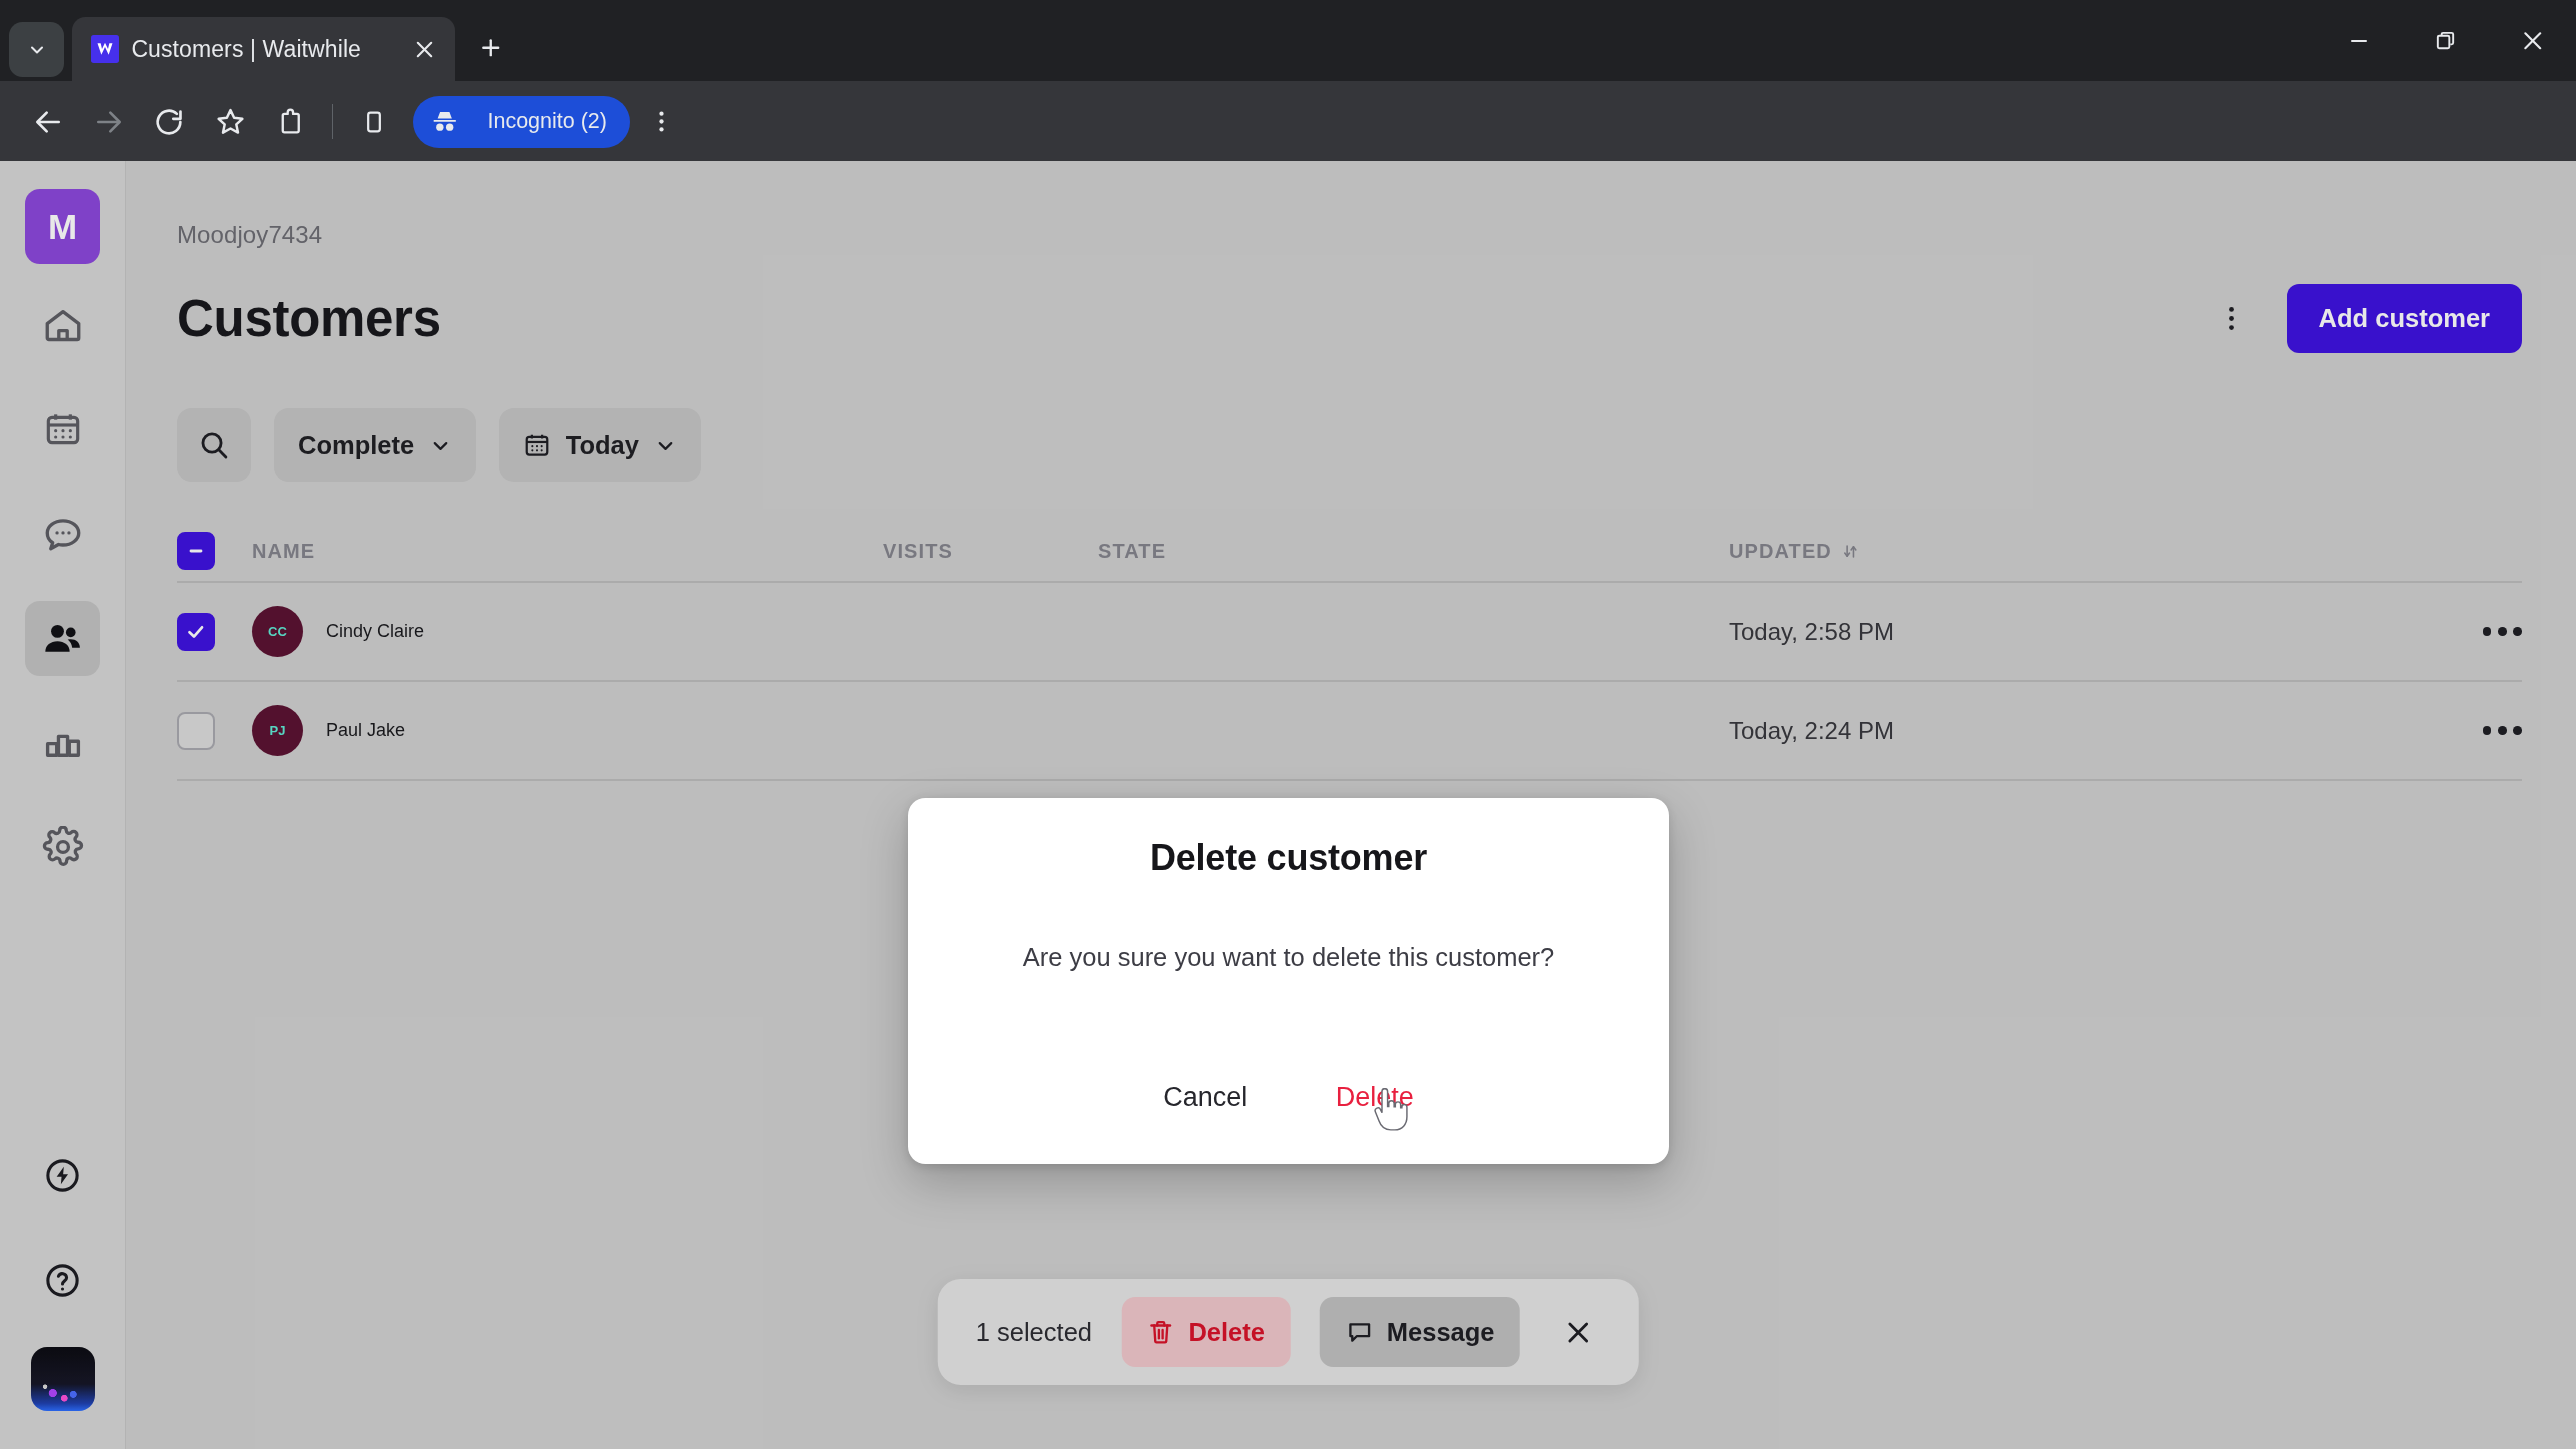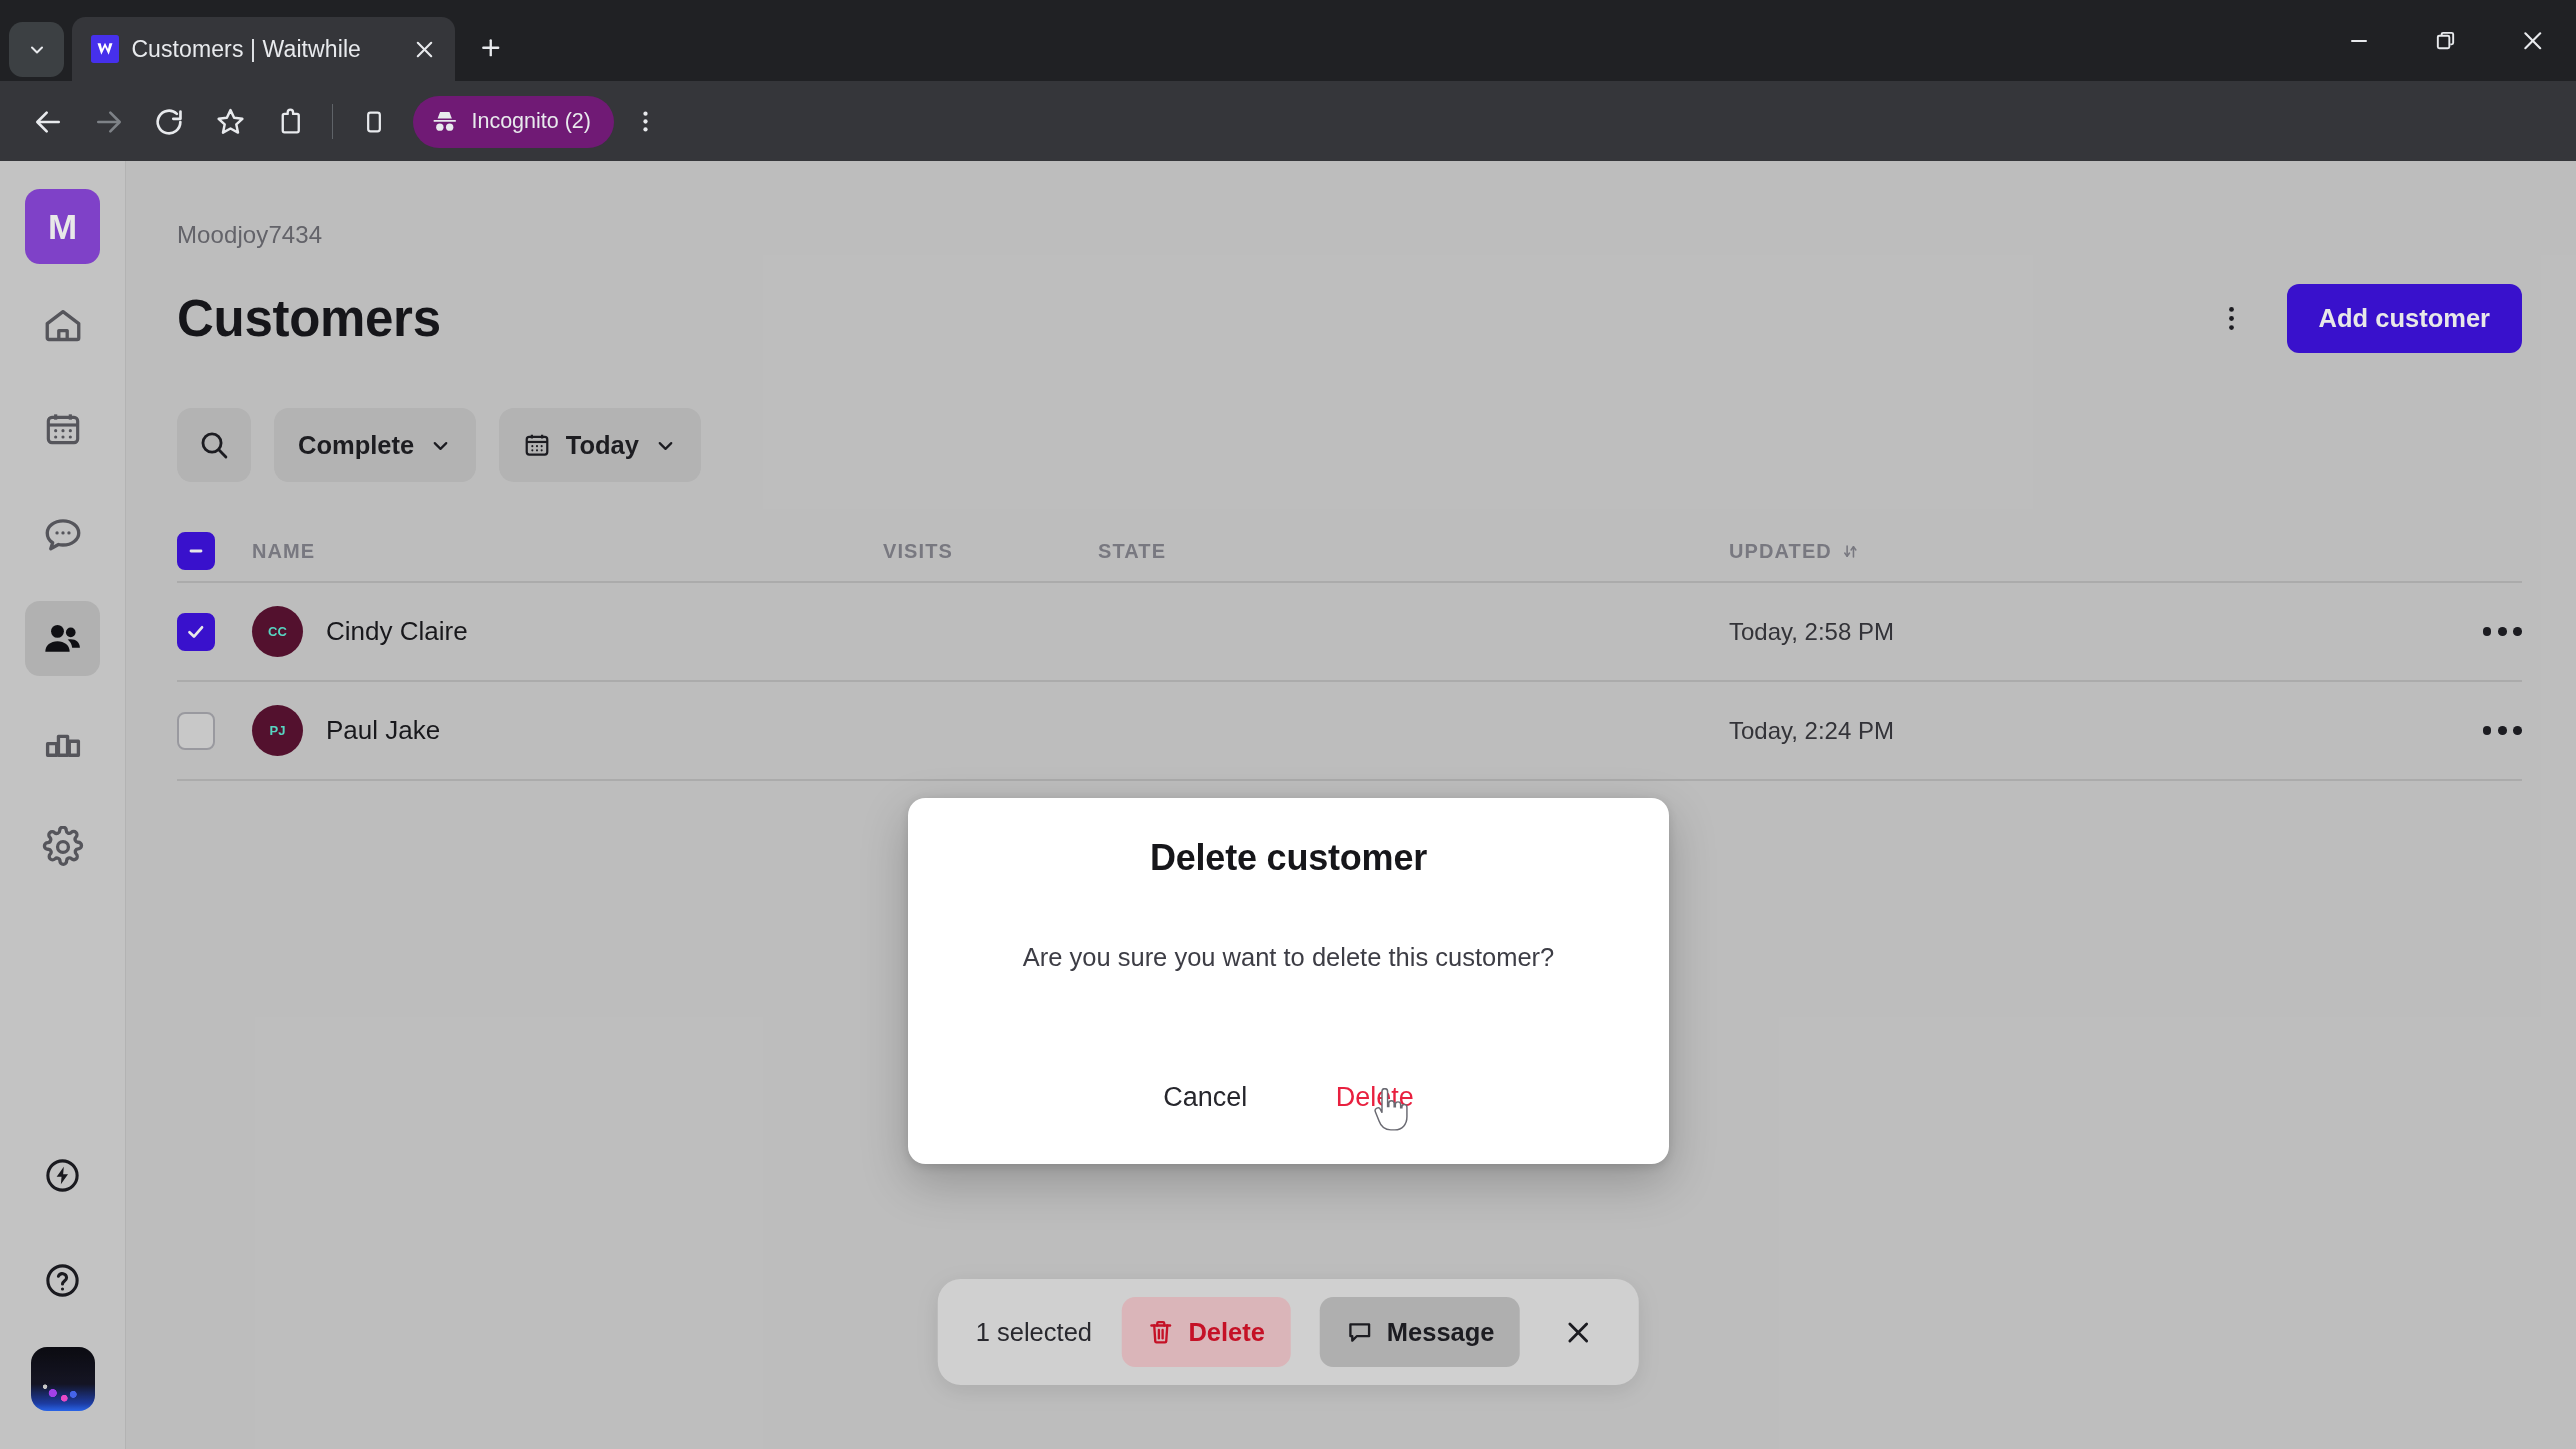--- a/index.html
+++ b/index.html
@@ -75,22 +75,22 @@
   .omni-icon {
     width: 42px; height: 42px; border-radius: 50%; flex: none;
     display: flex; align-items: center; justify-content: center;
   }
   .omni-url {
     color: #e8eaed; font-size: 23.5px; white-space: nowrap;
     overflow: hidden; text-overflow: ellipsis; letter-spacing: 0.1px;
   }
   .tb-sep { width: 1.3px; height: 35px; background: #5f6368; margin: 0 9.4px; flex: none; }
   .incognito-pill {
-    height: 52px; background: #701a75; border-radius: 27px;
-    display: flex; align-items: center; gap: 12px;
+    height: 52px; background: #1d4ed8; border-radius: 27px;
+    display: flex; align-items: center; gap: 28px;
     padding: 0 23px 0 17.4px; flex: none; margin-left: 6.7px;
   }
   .incognito-label { color: #e8eaed; font-size: 21.5px; white-space: nowrap; }
 
   
   .viewport {
     position: absolute; left: 0; top: 161px;
     width: 2576px; height: 1288px; background: #d0d0d0;
     overflow: hidden;
   }
@@ -179,21 +179,21 @@
   .trow {
     display: flex; align-items: center; height: 99px;
     border-bottom: 2px solid #bcbcbc;
   }
   .cell-name { display: flex; align-items: center; gap: 23px; }
   .av {
     width: 51px; height: 51px; border-radius: 50%; background: #5a1030;
     color: #5eead4; font-size: 13px; font-weight: 700; flex: none;
     display: flex; align-items: center; justify-content: center;
   }
-  .cust-name { font-size: 26px; color: #18181c; white-space: nowrap; }
+  .cust-name { font-size: 18px; color: #18181c; white-space: nowrap; }
   .cell-updated { font-size: 24px; color: #36363c; white-space: nowrap; }
 
   .cbox {
     width: 38px; height: 38px; border-radius: 8px; flex: none;
     border: 2px solid #a8a8ae; background: #dcdcdc;
     display: flex; align-items: center; justify-content: center;
   }
   .cbox.checked, .cbox.indeterminate {
     background: #3d10e0; border-color: #3d10e0;
   }

